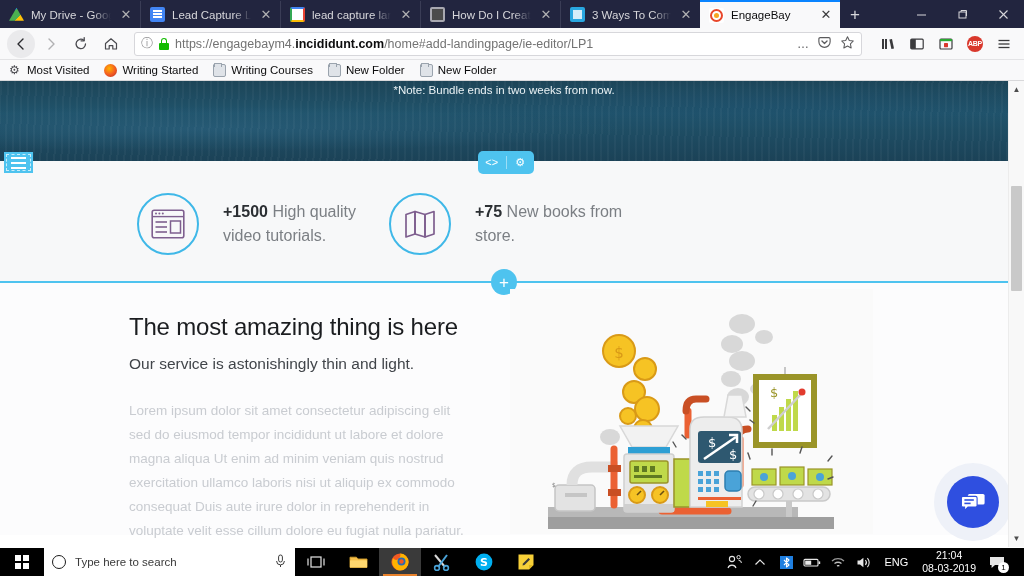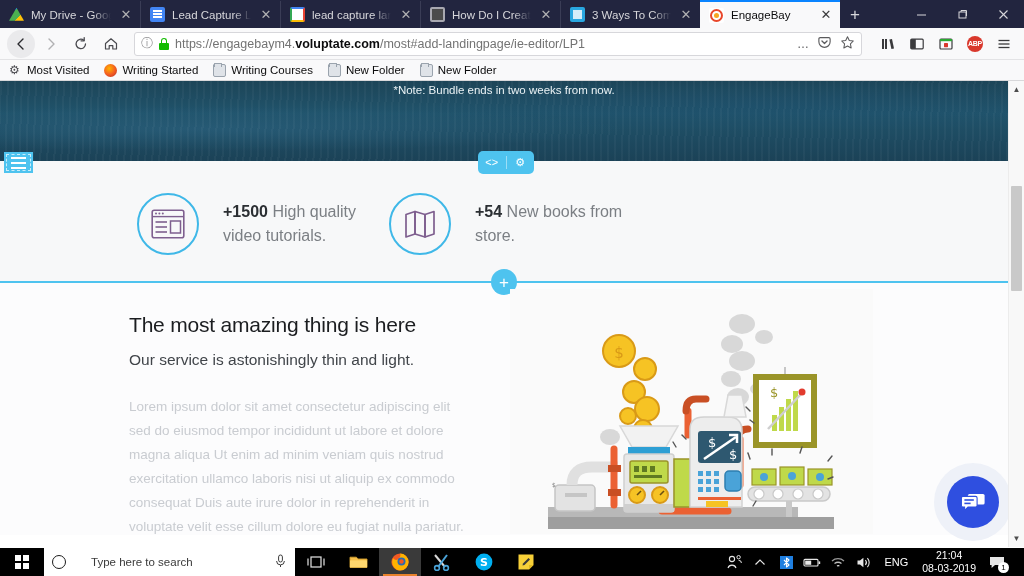--- a/index.html
+++ b/index.html
@@ -154,21 +154,21 @@
   .divider { position:relative; height:2px; background:#4ec3ef; }
   .plusbtn {
     position:absolute; left:50%; top:50%; transform:translate(-50%,-50%);
     width:26px; height:26px; border-radius:50%; background:#4ec3ef; color:#fff;
     display:flex; align-items:center; justify-content:center;
     font-size:17px; line-height:1;
   }
 
   .main { display:flex; background:#fcfcfd; height:252px; }
   .copy { width:510px; padding:30px 0 0 129px; }
-  .h1 { font-size:21px; font-weight:400; color:#1b1d20; letter-spacing:-.2px; }
+  .h1 { font-size:24px; font-weight:400; color:#1b1d20; letter-spacing:-.2px; }
   .sub { font-size:15.5px; color:#41454a; margin-top:14px; }
   .lorem { font-size:13.5px; line-height:24px; color:#c9ccd1; margin-top:26px; width:345px; }
 
   .artwrap { flex:1; padding-top:6px; }
   .art { width:363px; height:245px; background:#fafafa; position:relative; }
 
   
   .chatwidget {
     position:absolute; right:12px; bottom:6px; width:78px; height:78px;
     border-radius:50%; background:#eef1f8;
@@ -190,21 +190,21 @@
 
   
   .taskbar {
     height:28px; background:#000; display:flex; align-items:center; color:#fff;
   }
   .startbtn { width:44px; height:28px; display:flex; align-items:center; justify-content:center; }
   .winlogo { width:14px; height:14px; display:grid; grid-template-columns:1fr 1fr; grid-template-rows:1fr 1fr; gap:1.6px; }
   .winlogo i { background:#fff; display:block; }
   .searchbox {
     width:251px; height:28px; background:#fff; display:flex; align-items:center;
-    gap:25px; padding:0 8px; color:#3a3a3a; font-size:11.5px;
+    gap:9px; padding:0 8px; color:#3a3a3a; font-size:11.5px;
   }
   .searchcirc { width:14px; height:14px; border:1.8px solid #1c1c1c; border-radius:50%; flex:0 0 14px; }
   .sb-text { flex:1; }
   .tb-item { width:42px; height:28px; display:flex; align-items:center; justify-content:center; position:relative; }
   .tb-item.active { background:#3a3a3a; }
   .tb-item.active:after { content:""; position:absolute; bottom:0; left:4px; right:4px; height:2px; background:#e8812b; }
   .tray { margin-left:auto; display:flex; align-items:center; gap:0; padding-right:13px; }
   .tray-ic { width:26px; height:28px; display:flex; align-items:center; justify-content:center; color:#e6e6e6; font-size:11px; }
   .tray-lang { font-size:11px; padding:0 7px; color:#fff; }
   .clock { text-align:center; font-size:10.5px; line-height:13px; padding:0 7px; }
@@ -297,21 +297,21 @@
           <path d="M2.5 7.5 L8 2.8 L13.5 7.5 V13 H9.8 V9.6 H6.2 V13 H2.5 Z" fill="none" stroke="#4a4a4f" stroke-width="1.2" stroke-linejoin="round"></path>
         </svg>
     </div>
 
     <div class="urlbar">
       <span class="url-info">ⓘ</span>
       <span class="lock">
         <span class="lock-shk"></span>
           <span class="lock-body"></span>
       </span>
-      <span class="url-txt"><span>https://engagebaym4.</span><b>voluptate.com</b><span>/most#add-landingpage/ie-editor/LP1</span></span>
+      <span class="url-txt"><span>https://engagebaym4.</span><b>incididunt.com</b><span>/home#add-landingpage/ie-editor/LP1</span></span>
       <span class="url-actions">
         <span>…</span>
         <span>
           <svg width="15" height="15" viewBox="0 0 16 16">
               <path d="M2 4.2 A1.4 1.4 0 0 1 3.4 2.8 H12.6 A1.4 1.4 0 0 1 14 4.2 V7.2 C14 10.6 11.3 13.2 8 13.2 C4.7 13.2 2 10.6 2 7.2 Z" fill="none" stroke="#5a5a5c" stroke-width="1.2"></path>
               <path d="M5.3 6.4 L8 9 L10.7 6.4" fill="none" stroke="#5a5a5c" stroke-width="1.4" stroke-linecap="round" stroke-linejoin="round"></path>
             </svg>
         </span>
         <span>
           <svg width="15" height="15" viewBox="0 0 16 16">
@@ -420,21 +420,21 @@
 
         <div class="feature f3">
           <div class="f-circle">
             <svg width="32" height="30" viewBox="0 0 32 30">
               <path d="M2 5.5 L11 2.5 V25 L2 28 Z" fill="none" stroke="#7e5f8f" stroke-width="1.7" stroke-linejoin="round"></path>
               <path d="M11 2.5 L21 5.5 V28 L11 25 Z" fill="none" stroke="#7e5f8f" stroke-width="1.7" stroke-linejoin="round"></path>
               <path d="M21 5.5 L30 2.5 V25 L21 28 Z" fill="none" stroke="#7e5f8f" stroke-width="1.7" stroke-linejoin="round"></path>
             </svg>
           </div>
           <div class="f-text">
-            <b>+54</b>
+            <b>+75</b>
             <span>New books from store.</span>
           </div>
         </div>
       </div>
 
       <div class="divider">
         <div class="plusbtn">+</div>
       </div>
 
       <div class="main">

